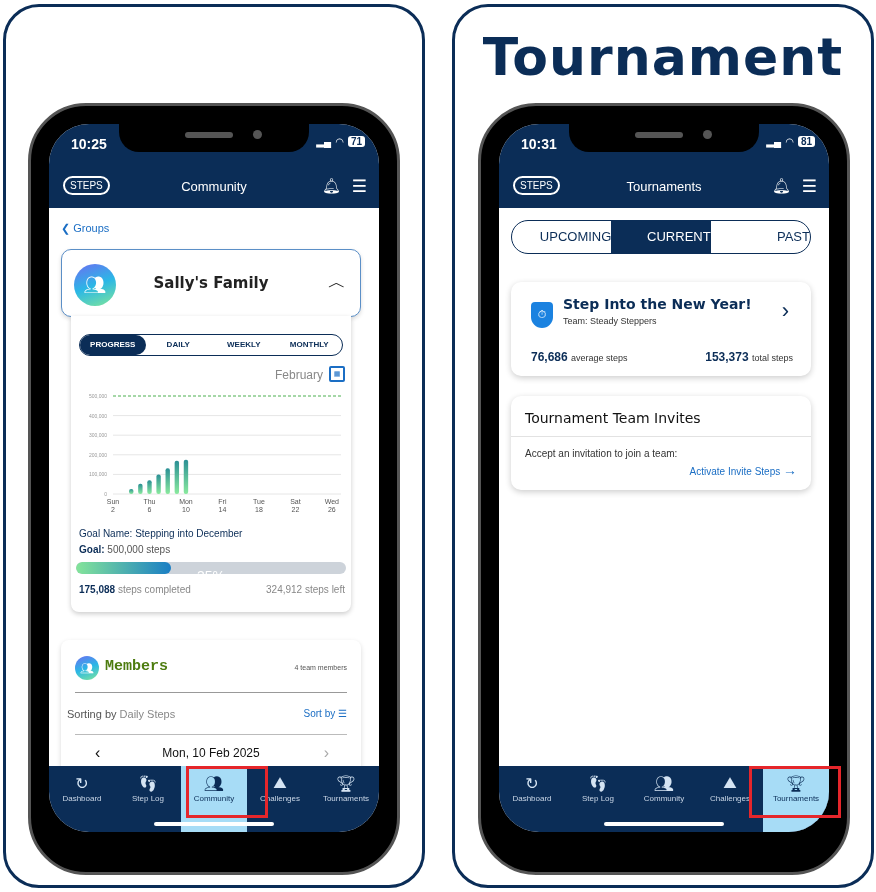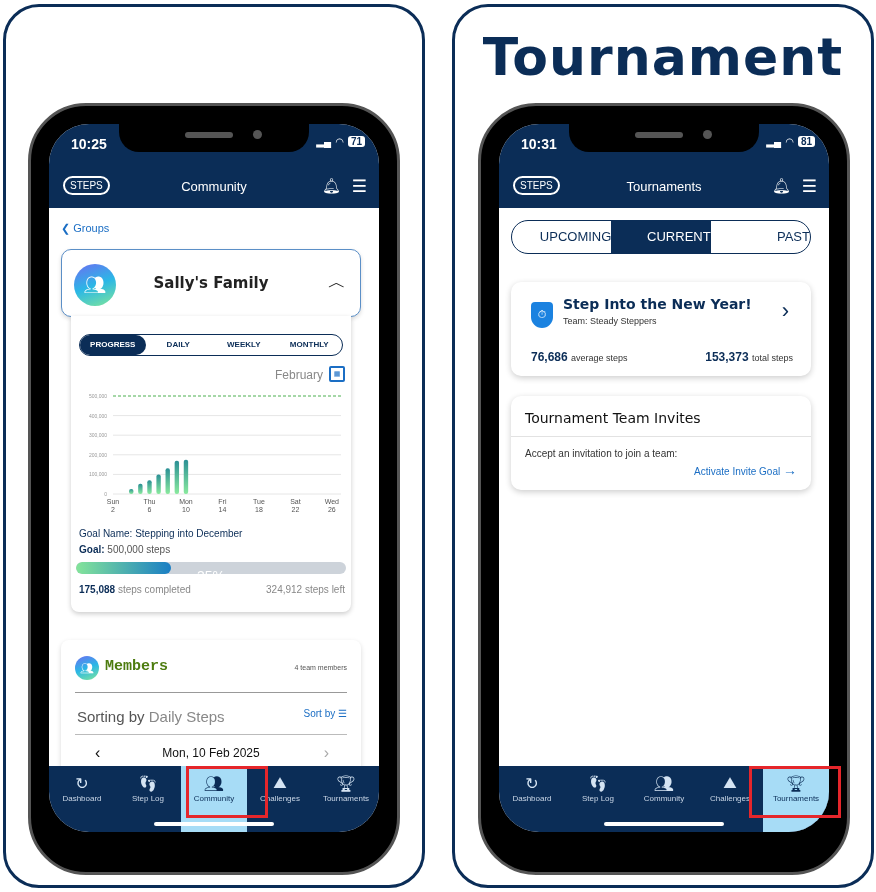--- a/index.html
+++ b/index.html
@@ -50,21 +50,21 @@
 .pfill{height:100%;border-radius:6px;background:linear-gradient(90deg,#84e49a,#1a7ec4)}
 .ppct{position:absolute;left:0;right:0;top:8px;text-align:center;font-size:14px;color:#fff;line-height:12px}
 .pdone{position:absolute;left:8px;top:268px;font-size:10px;color:#0b2d57}
 .pdone span,.pleft span{color:#888}
 .pleft{position:absolute;right:6px;top:268px;font-size:10px;color:#888}
 .memcard{position:absolute;left:12px;top:432px;width:300px;height:140px;background:#fff;border-radius:8px;box-shadow:0 2px 5px rgba(0,0,0,.15)}
 .memav{position:absolute;left:14px;top:16px;width:24px;height:24px;border-radius:50%;background:linear-gradient(160deg,#6b6ff2,#2bb7e6,#7fe69a);color:#fff;font-size:11px;text-align:center;line-height:24px}
 .memtitle{position:absolute;left:44px;top:18px;font-size:15px;font-weight:bold;color:#4d7c0f;font-family:Liberation Mono, monospace}
 .memcount{position:absolute;right:14px;top:24px;font-size:7px;color:#555}
 .hr1{position:absolute;left:14px;right:14px;top:52px;height:1px;background:#999}
-.sorting{position:absolute;left:16px;top:68px;font-size:15px;color:#555}
+.sorting{position:absolute;left:6px;top:68px;font-size:11px;color:#555}
 .sorting span{color:#888}
 .sortby{position:absolute;right:14px;top:68px;font-size:10px;color:#1b6ec4}
 .hr2{position:absolute;left:14px;right:14px;top:94px;height:1px;background:#bbb}
 .date{position:absolute;left:0;right:0;top:106px;text-align:center;font-size:12px;color:#111}
 .dprev{position:absolute;left:34px;top:104px;font-size:16px;color:#111}
 .dnext{position:absolute;right:32px;top:104px;font-size:16px;color:#aaa}
 
 .tseg{position:absolute;left:12px;top:12px;width:300px;height:34px;border:1px solid #0b2d57;border-radius:17px;display:flex;font-size:13px;color:#0b2d57;overflow:hidden}
 .tseg div{flex:1;text-align:right;line-height:32px}
 .tseg .on{background:#0b2d57;color:#fff}
@@ -231,21 +231,21 @@
           <div class="ttitle">Step Into the New Year!</div>
           <div class="tteam">Team: Steady Steppers</div>
           <div class="tchev">›</div>
           <div class="tavg"><span style="font-weight:bold;font-size:12px;color:#0b2d57">76,686</span> <span>average steps</span></div>
           <div class="ttot"><span style="font-weight:bold;font-size:12px;color:#0b2d57">153,373</span> <span>total steps</span></div>
         </div>
         <div class="icard">
           <div class="ititle">Tournament Team Invites</div>
           <div class="ihr"></div>
           <div class="itext">Accept an invitation to join a team:</div>
-          <div class="ilink"><span>Activate Invite Goal</span> <span style="font-size:14px">→</span></div>
+          <div class="ilink"><span>Activate Invite Steps</span> <span style="font-size:14px">→</span></div>
         </div>
       </div>
       <div class="tabbar" id="tabbar-right">
           <div class="tab"><span class="ic">↻</span><span>Dashboard</span></div>
           <div class="tab"><span class="ic">👣︎</span><span>Step Log</span></div>
           <div class="tab"><span class="ic">👥︎</span><span>Community</span></div>
           <div class="tab"><span class="ic">⛰︎</span><span>Challenges</span></div>
           <div class="tab active"><span class="ic">🏆︎</span><span>Tournaments</span></div>
         </div>
       <div class="home-ind"></div>

